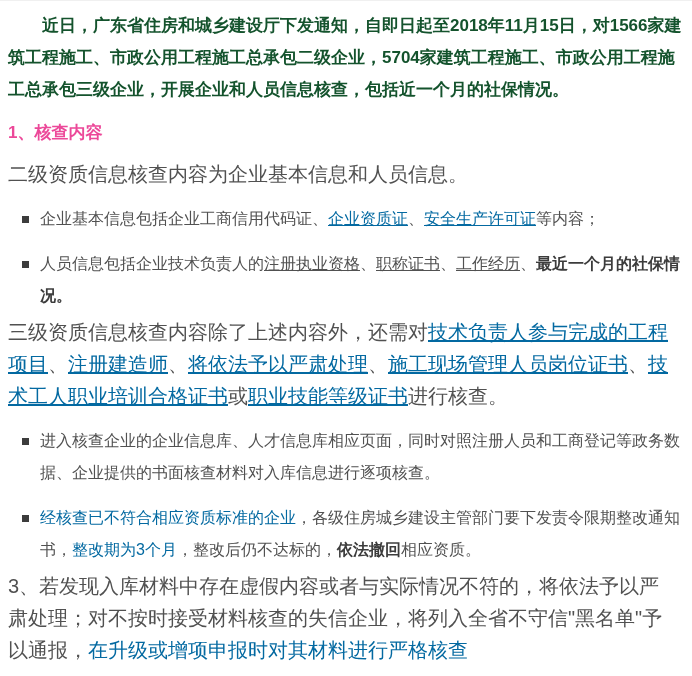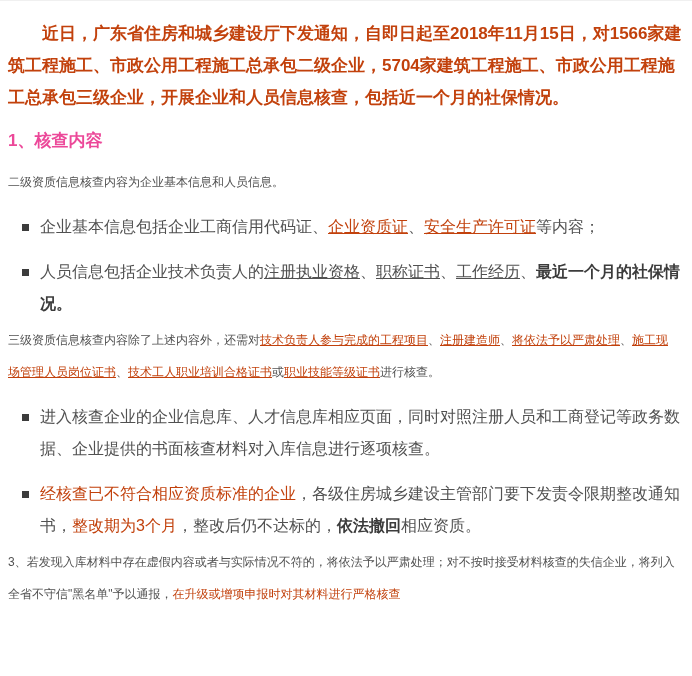--- a/index.html
+++ b/index.html
@@ -16,37 +16,37 @@
   }
   .page {
     box-sizing: border-box;
     width: 692px;
     height: 676px;
     padding: 8px 8px 0 8px;
     border-top: 1px solid #f0f0f0;
     word-break: break-all;
   }
   .intro {
-    margin: 9px 0 0 0;
+    margin: 1px 0 0 0;
     font-size: 17px;
     line-height: 32px;
     font-weight: bold;
-    color: #c2410c;
+    color: #14532d;
     text-indent: 2em;
   }
   .heading {
     margin: 16px 0 0 0;
     font-size: 17px;
     line-height: 22px;
     font-weight: bold;
     color: #ec4899;
   }
   .body-p {
     margin: 14px 8px 0 0;
-    font-size: 12px;
+    font-size: 20px;
     line-height: 32px;
     color: #515151;
   }
   .body-p.tight { margin-top: 4px; }
   .bullet-list {
     list-style: none;
     margin: 10px 0 0 0;
     padding: 0;
   }
   .bullet-item {
@@ -58,21 +58,21 @@
     color: #515151;
   }
   .marker {
     position: absolute;
     left: 14px;
     top: 13px;
     width: 7px;
     height: 7px;
     background: #3c3c3c;
   }
-  .link { color: #c2410c; text-decoration: none; cursor: pointer; }
+  .link { color: #0369a1; text-decoration: none; cursor: pointer; }
   .link.u { text-decoration: underline; }
   .u-dark { text-decoration: underline; }
   .b { font-weight: bold; color: #3c3c3c; }
 </style>
 </head>
 <body>
 
 <div class="page">
 
   <p class="intro">近日，广东省住房和城乡建设厅下发通知，自即日起至2018年11月15日，对1566家建筑工程施工、市政公用工程施工总承包二级企业，5704家建筑工程施工、市政公用工程施工总承包三级企业，开展企业和人员信息核查，包括近一个月的社保情况。</p>

